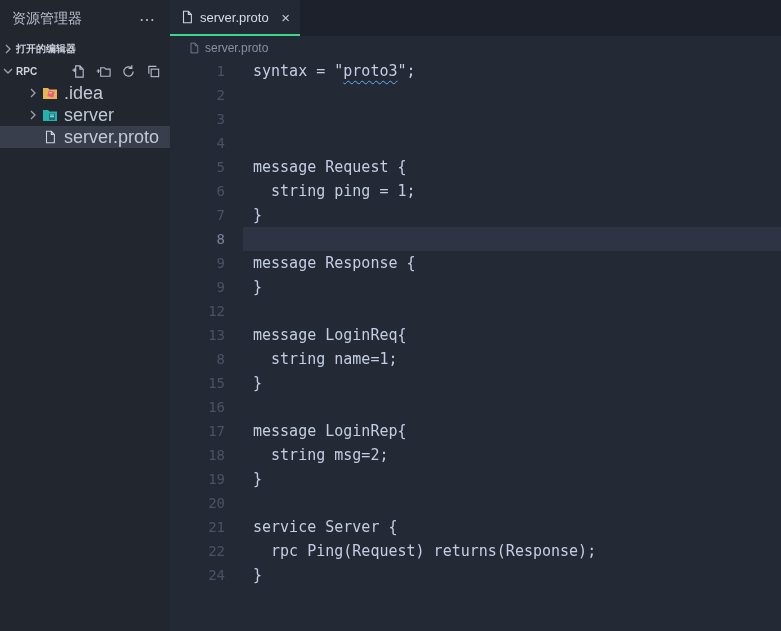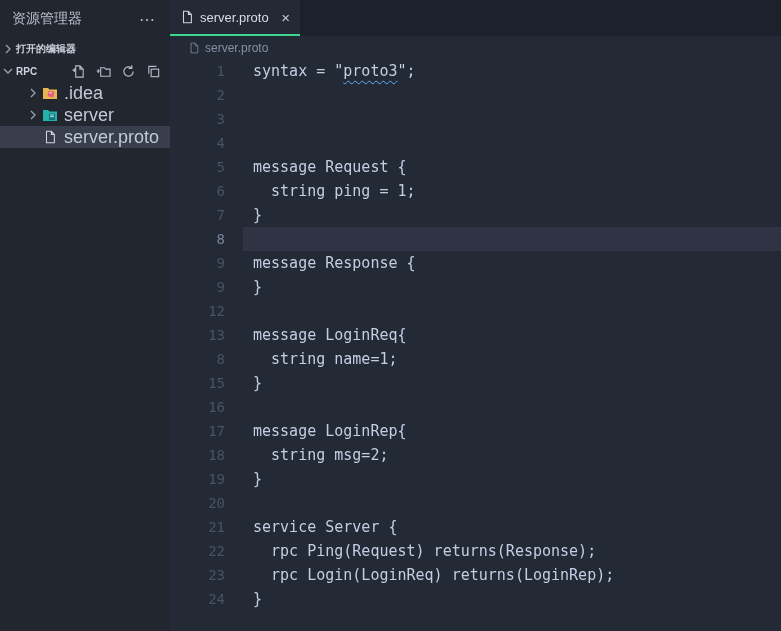--- a/index.html
+++ b/index.html
@@ -189,17 +189,16 @@
         <div class="code-line"><span class="num">13</span><span class="src">message LoginReq{</span></div>
         <div class="code-line"><span class="num">8</span><span class="src">  string name=1;</span></div>
         <div class="code-line"><span class="num">15</span><span class="src">}</span></div>
         <div class="code-line"><span class="num">16</span><span class="src"></span></div>
         <div class="code-line"><span class="num">17</span><span class="src">message LoginRep{</span></div>
         <div class="code-line"><span class="num">18</span><span class="src">  string msg=2;</span></div>
         <div class="code-line"><span class="num">19</span><span class="src">}</span></div>
         <div class="code-line"><span class="num">20</span><span class="src"></span></div>
         <div class="code-line"><span class="num">21</span><span class="src">service Server {</span></div>
         <div class="code-line"><span class="num">22</span><span class="src">  rpc Ping(Request) returns(Response);</span></div>
-        <div class="code-line"><span class="num">23</span><span class="src">  rpc Login(LoginReq) returns(LoginRep);</span></div>
         <div class="code-line"><span class="num">24</span><span class="src">}</span></div>
       </div>
   </main>
 </div>
 
 </body></html>

